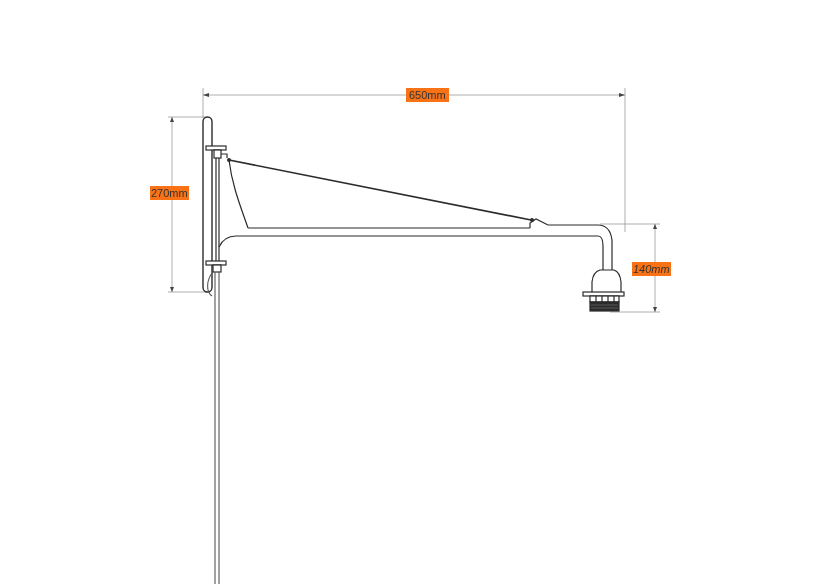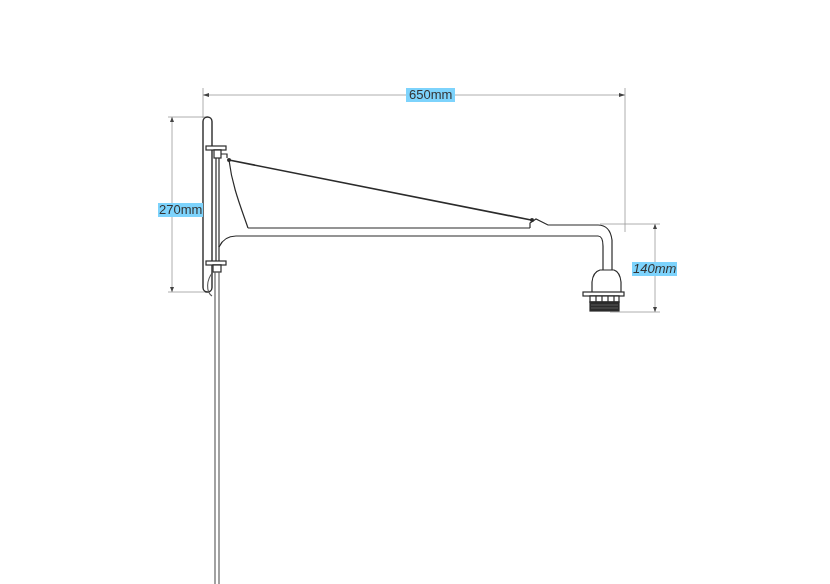--- a/index.html
+++ b/index.html
@@ -1,23 +1,23 @@
 <!DOCTYPE html>
 <html><head>
   <meta charset="utf-8">
   <style>
     html, body { margin: 0; padding: 0; background: #ffffff; }
     body { width: 830px; height: 584px; overflow: hidden; position: relative; }
     .canvas { position: absolute; left: 0; top: 0; width: 830px; height: 584px; }
     .dim-label {
       position: absolute;
       font-family: "Liberation Sans", sans-serif;
-      font-size: 13px;
+      font-size: 11px;
       color: #333333;
-      background: #7dd3fc;
+      background: #f97316;
       line-height: 14px;
       white-space: nowrap;
     }
   </style>
 </head>
 <body>
 
 <div class="canvas">
   <svg width="830" height="584" viewBox="0 0 830 584" xmlns="http://www.w3.org/2000/svg">
 
@@ -97,15 +97,15 @@
       <line x1="602" y1="296" x2="602" y2="302"></line>
       <line x1="608" y1="296" x2="608" y2="302"></line>
       <line x1="614" y1="296" x2="614" y2="302"></line>
       <rect x="590" y="302" width="29" height="9" fill="#2b2b2b"></rect>
       <line x1="591" y1="305" x2="618" y2="305" stroke="#777777" stroke-width="0.6"></line>
       <line x1="591" y1="308" x2="618" y2="308" stroke="#777777" stroke-width="0.6"></line>
     </g>
   </svg>
 
   <div class="dim-label" style="left:406px; top:88px; padding:0 3px;">650mm</div>
-  <div class="dim-label" style="left:150px; top:203px; padding:0 1px;margin-left:8px;">270mm</div>
+  <div class="dim-label" style="left:150px; top:186px; padding:0 1px;">270mm</div>
   <div class="dim-label" style="left:632px; top:262px; padding:0 1px;font-style:italic;">140mm</div>
 </div>
 
 </body></html>

